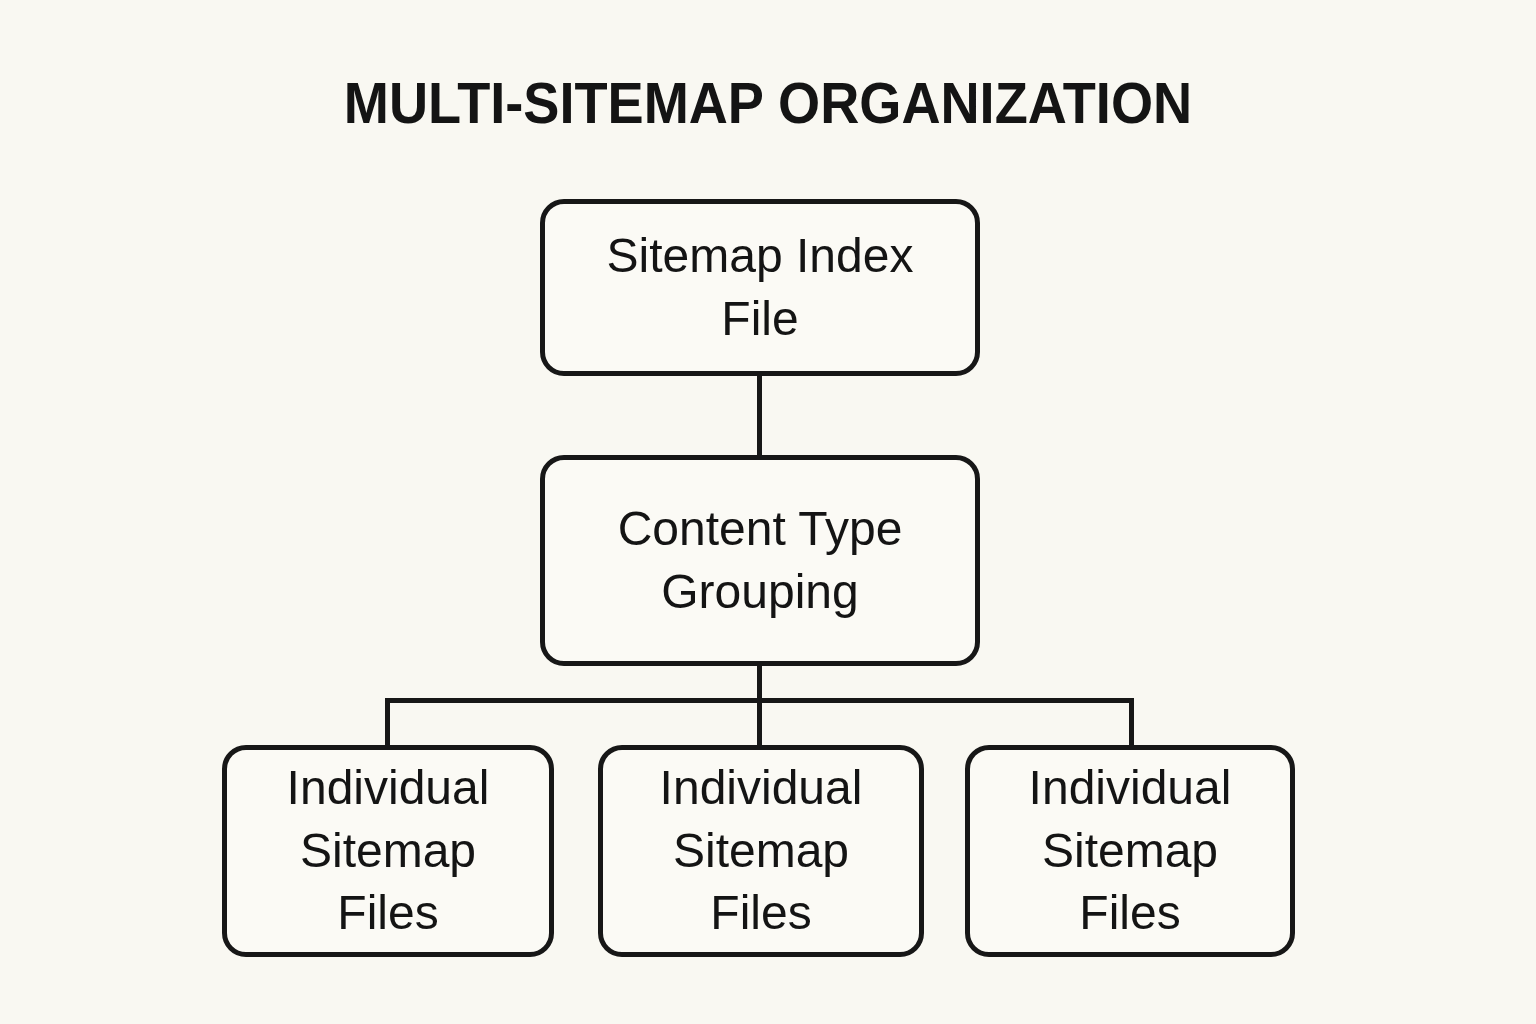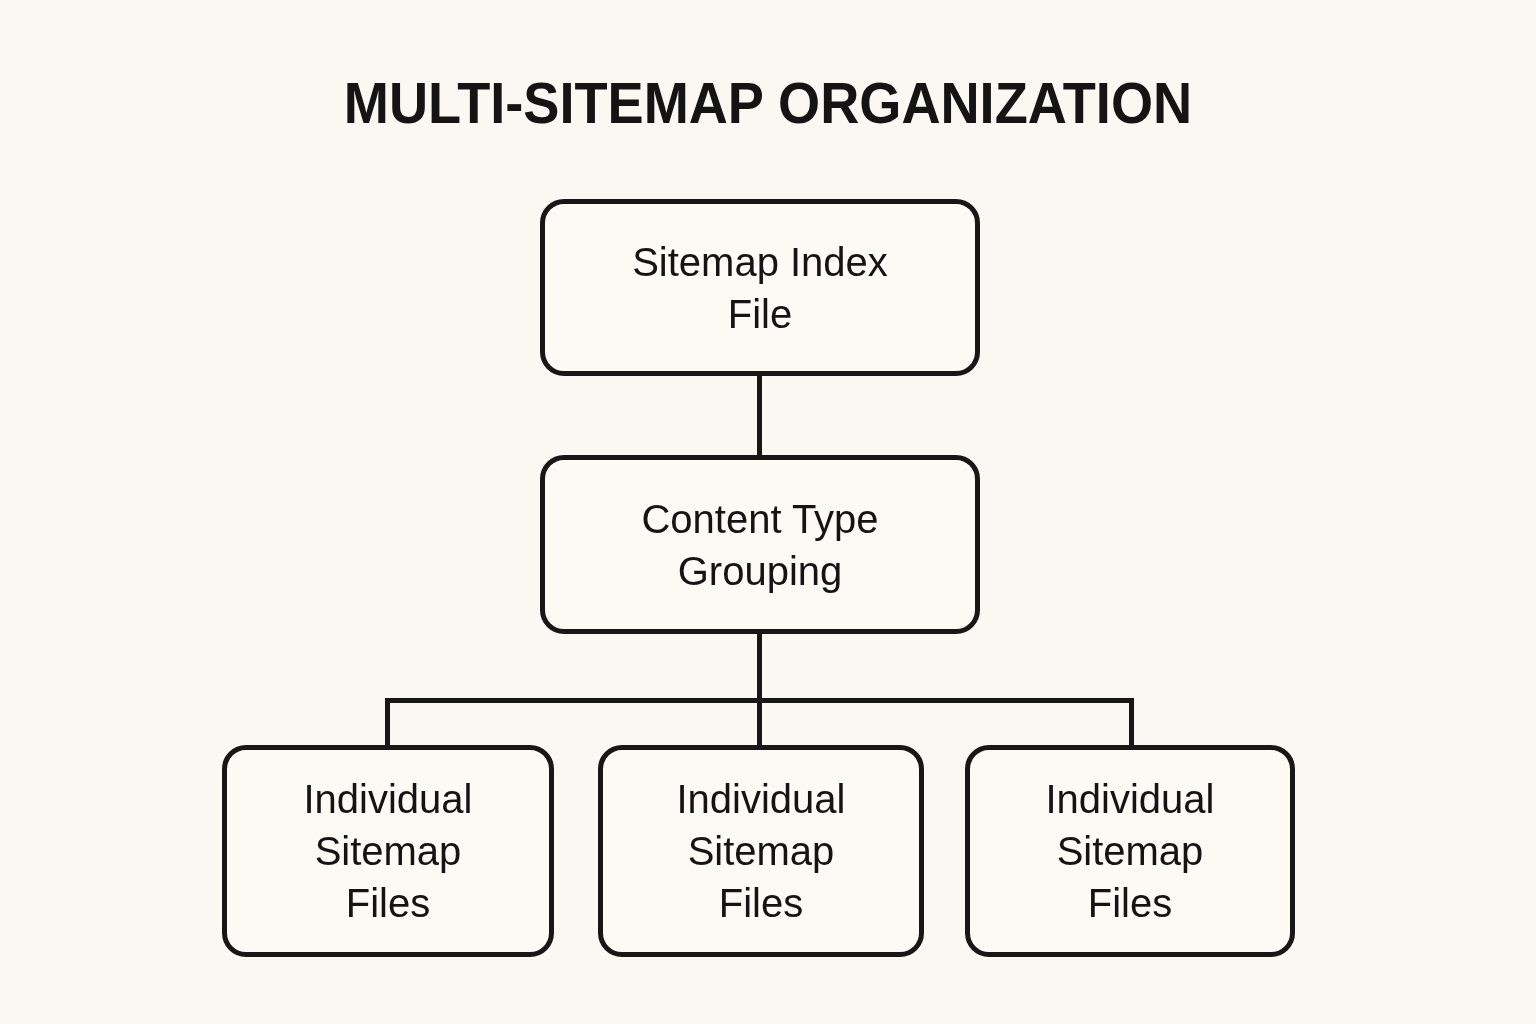--- a/index.html
+++ b/index.html
@@ -35,27 +35,27 @@
   .node {
     position: absolute;
     border: 5px solid var(--line);
     border-radius: 24px;
     background: var(--node-fill);
     display: flex;
     align-items: center;
     justify-content: center;
     text-align: center;
     color: var(--text);
-    font-size: 40px;
+    font-size: 48px;
     font-weight: 500;
     line-height: 1.3;
     z-index: 2;
   }
   .node-root  { left: 540px; top: 199px; width: 440px; height: 177px; padding: 0 60px; }
-  .node-group { left: 540px; top: 455px; width: 440px; height: 179px; padding: 0 60px; }
+  .node-group { left: 540px; top: 455px; width: 440px; height: 211px; padding: 0 60px; }
   .node-leaf-1 { left: 222px; top: 745px; width: 332px; height: 212px; padding: 0 45px; }
   .node-leaf-2 { left: 598px; top: 745px; width: 326px; height: 212px; padding: 0 42px; }
   .node-leaf-3 { left: 965px; top: 745px; width: 330px; height: 212px; padding: 0 44px; }
   .conn {
     position: absolute;
     background: var(--line);
     z-index: 1;
   }
   .conn-root-group   { left: 757px;  top: 374px; width: 5px;   height: 83px; }
   .conn-group-stem   { left: 757px;  top: 632px; width: 5px;   height: 115px; }

